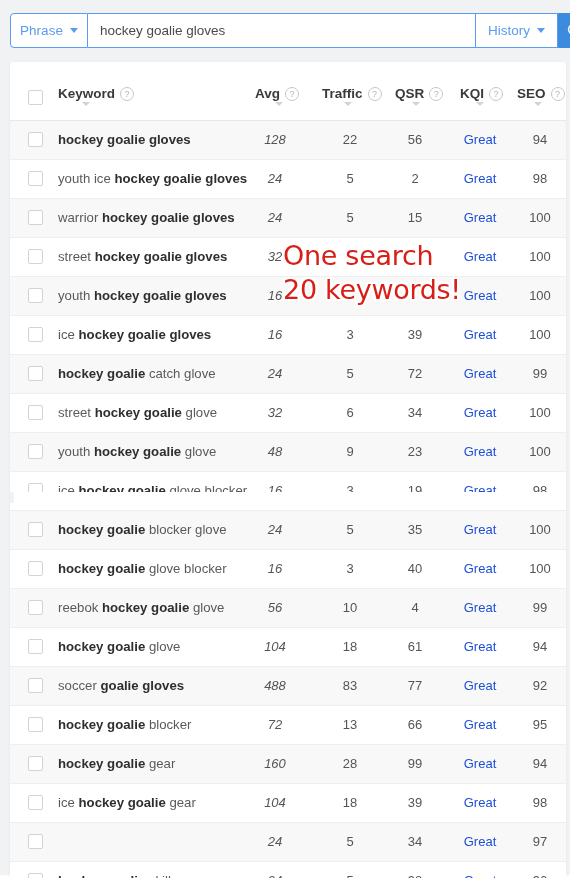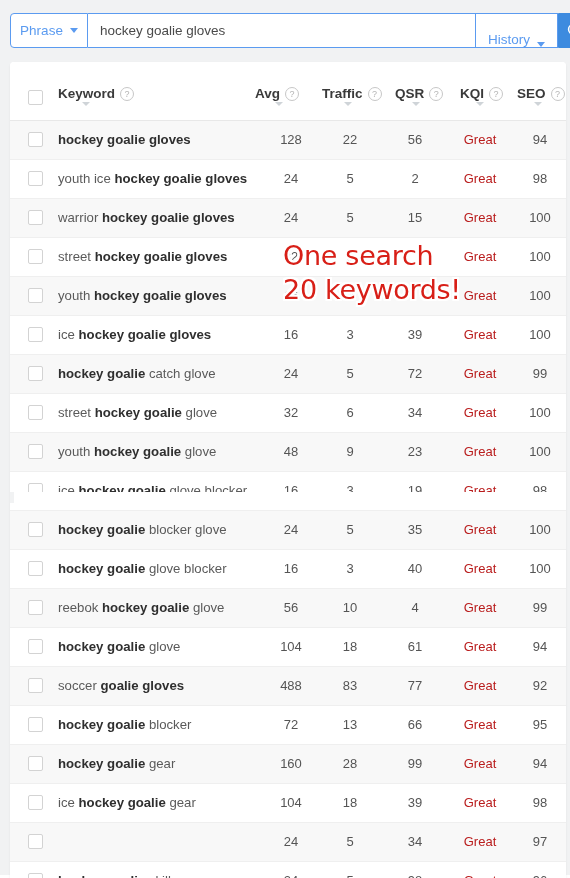--- a/index.html
+++ b/index.html
@@ -52,21 +52,20 @@
     color: #4a4a4a;
     font-size: 13.5px;
   }
   .seg-input .val { color: #4a4a4a; }
   .seg-history {
     width: 82px;
     border-left: none;
     justify-content: center;
     gap: 7px;
     cursor: pointer;
-    align-items: flex-end;
   }
   .seg-go {
     width: 30px;
     background: #3d8bdf;
     border: 1px solid #3d8bdf;
     border-radius: 0 4px 4px 0;
     display: flex;
     align-items: center;
     justify-content: center;
     cursor: pointer;
@@ -157,24 +156,24 @@
   .kw b { color: #2f2f2f; font-weight: bold; }
   .num {
     position: absolute;
     top: 0; height: 38px;
     line-height: 38px;
     font-size: 13px;
     color: #555555;
     text-align: center;
     width: 54px;
   }
-  .c-avg     { left: 254px; }
+  .c-avg     { left: 238px; font-style: italic; }
   .c-traffic { left: 313px; }
   .c-qsr     { left: 378px; }
-  .c-kqi     { left: 443px; color: #b91c1c; }
+  .c-kqi     { left: 443px; color: #1d4ed8; }
   .c-seo     { left: 503px; }
 
   
   .seam {
     position: absolute;
     left: 0; top: 430px;
     width: 556px; height: 11px;
     background: #f1f2f3;
   }
   .seam-inner {

